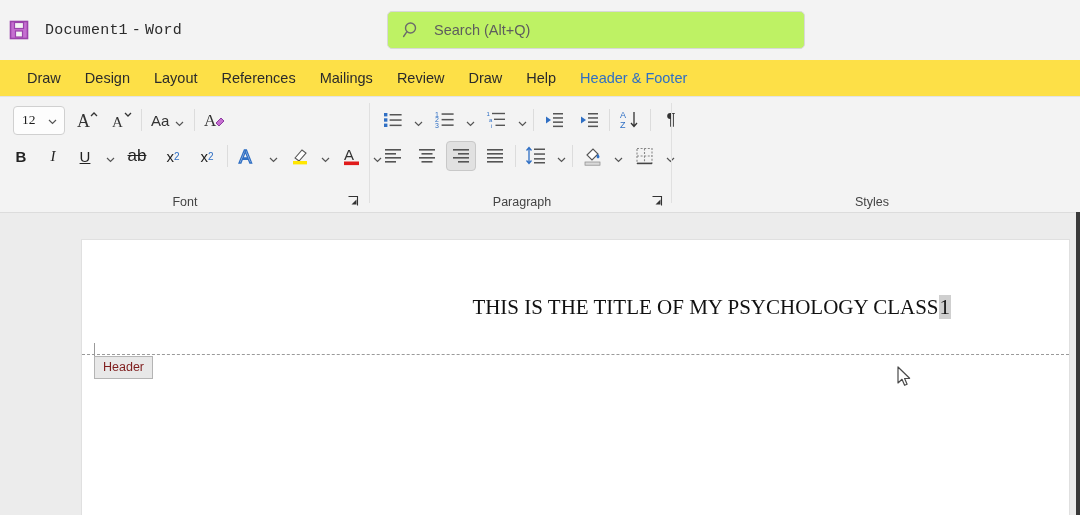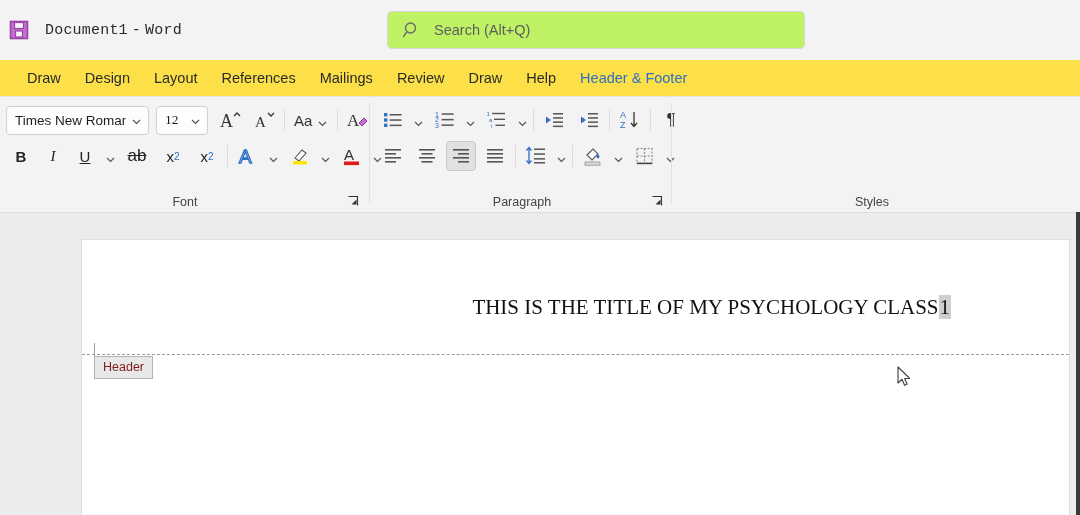--- a/index.html
+++ b/index.html
@@ -117,28 +117,20 @@
     <span class="tab">Review</span>
     <span class="tab">Draw</span>
     <span class="tab">Help</span>
     <span class="tab active-ctx">Header &amp; Footer</span>
   </div>
 
   <div class="ribbon">
 
     <div class="grp" style="left:0; width:370px;">
       <div class="row" style="left:6px; top:8px;">
-        <span class="combo" style="width:143px;">
-          <span class="cv">Times New Roman</span>
-          <span class="caret">
-            <svg width="11" height="11" viewBox="0 0 11 11">
-                <path d="M2 4 L5.5 7.5 L9 4" fill="none" stroke="#555" stroke-width="1.2"></path>
-              </svg>
-          </span>
-        </span>
         <span class="combo" style="width:52px; margin-left:7px;font-family:Liberation Serif, serif;">
           <span class="cv">12</span>
           <span class="caret">
             <svg width="11" height="11" viewBox="0 0 11 11">
                 <path d="M2 4 L5.5 7.5 L9 4" fill="none" stroke="#555" stroke-width="1.2"></path>
               </svg>
           </span>
         </span>
         <span class="ctl" style="margin-left:7px;">
           <svg width="24" height="24" viewBox="0 0 24 24">

